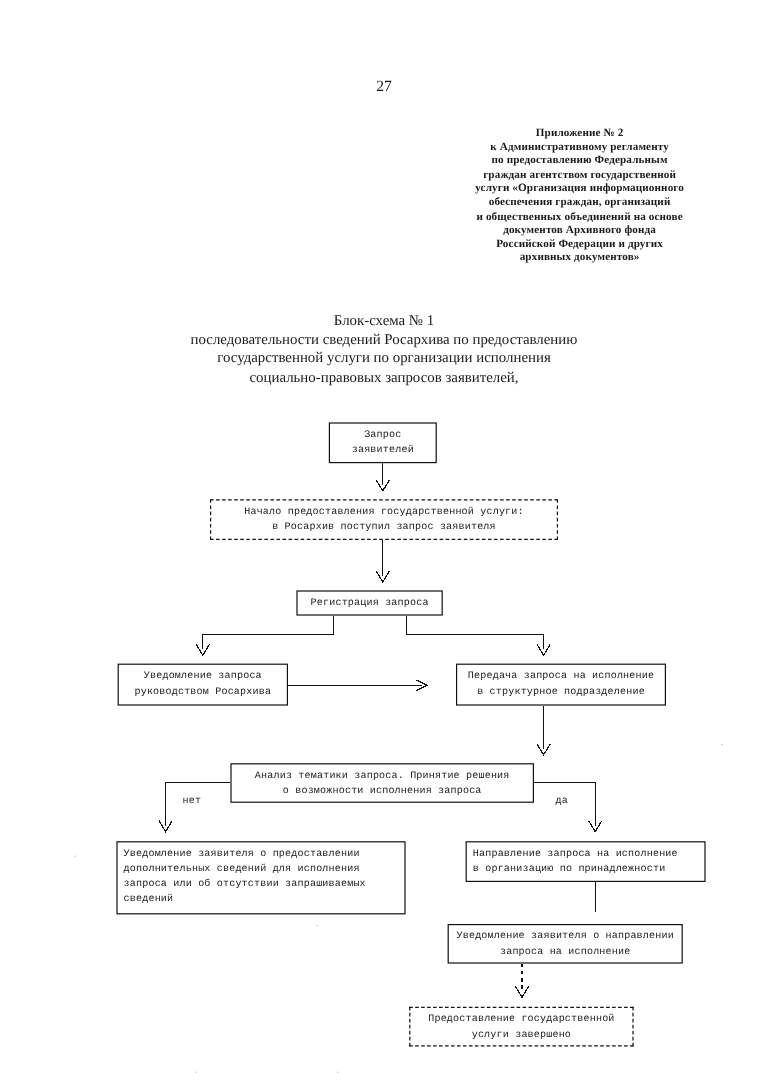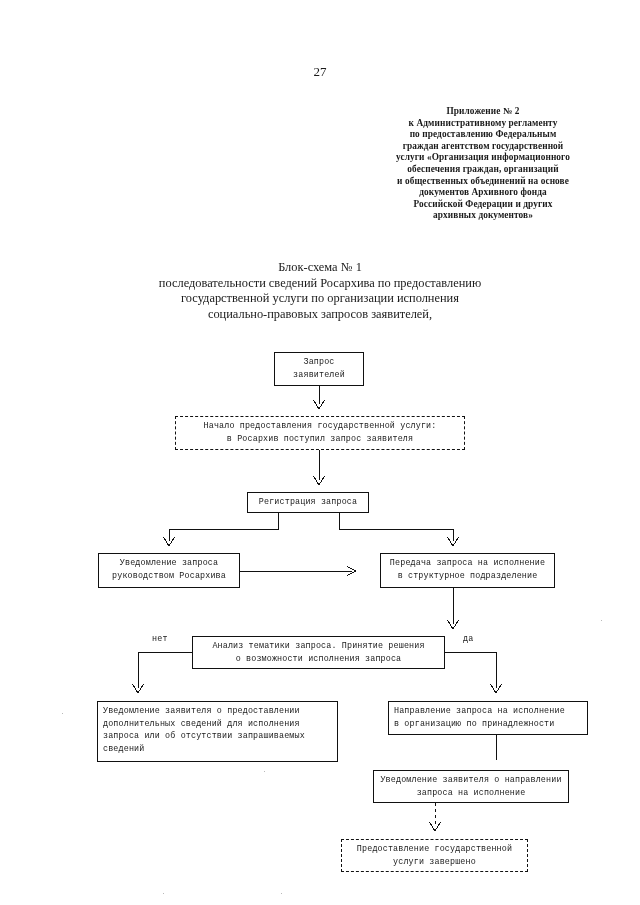--- a/index.html
+++ b/index.html
@@ -103,20 +103,21 @@
   .node.center .line { text-align: center; }
   .node.left .line { text-align: left; }
 
   .branch-label {
     position: absolute;
     font-family: "Liberation Mono", monospace;
     font-size: 8.4px;
     letter-spacing: 0.2px;
     z-index: 4;
     background: transparent;
+    margin-top: 28px;
   }
 
   
   #node-request        { left: 274px; top: 352px; width: 90px;  height: 34px; }
   #node-start          { left: 175px; top: 416px; width: 290px; height: 34px; }
   #node-registration   { left: 247px; top: 492px; width: 122px; height: 21px; }
   #node-review         { left: 98px;  top: 553px; width: 142px; height: 35px; }
   #node-transfer       { left: 358px; top: 553px; width: 175px; height: 35px; margin-left: 22px; }
   #node-analysis       { left: 192px; top: 636px; width: 253px; height: 33px; }
   #node-notify-extra   { left: 97px;  top: 701px; width: 241px; height: 61px; }

